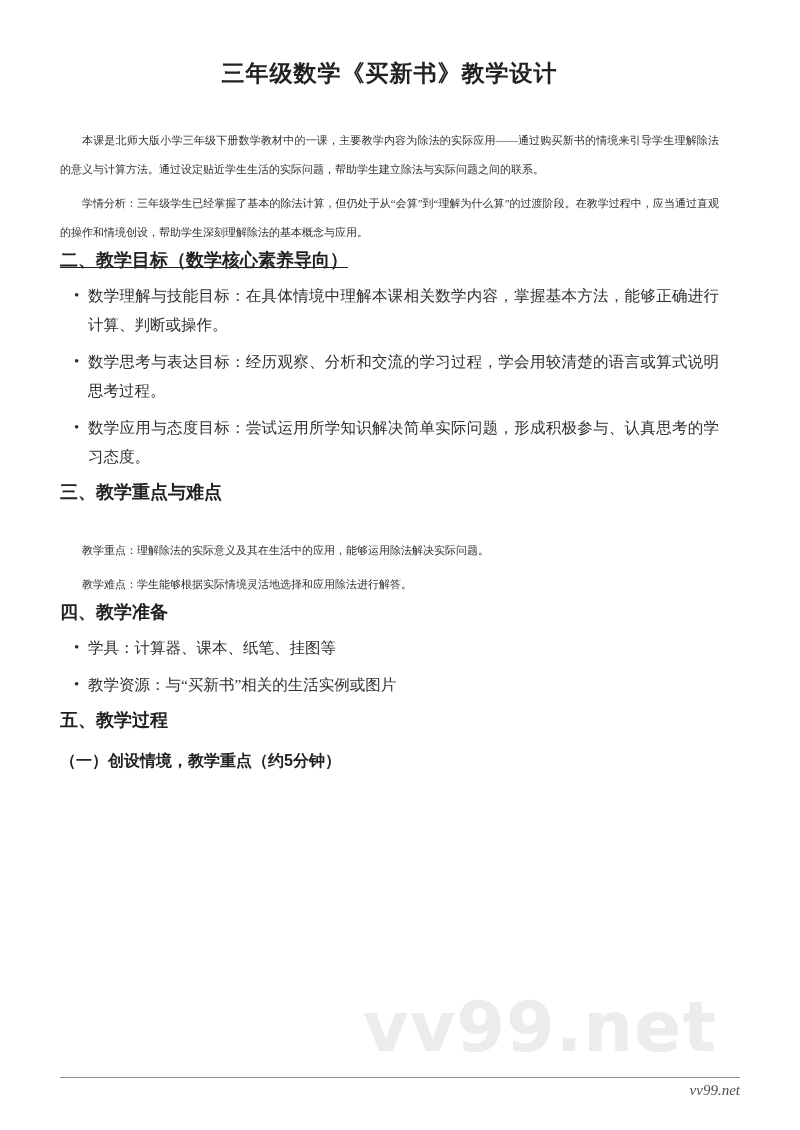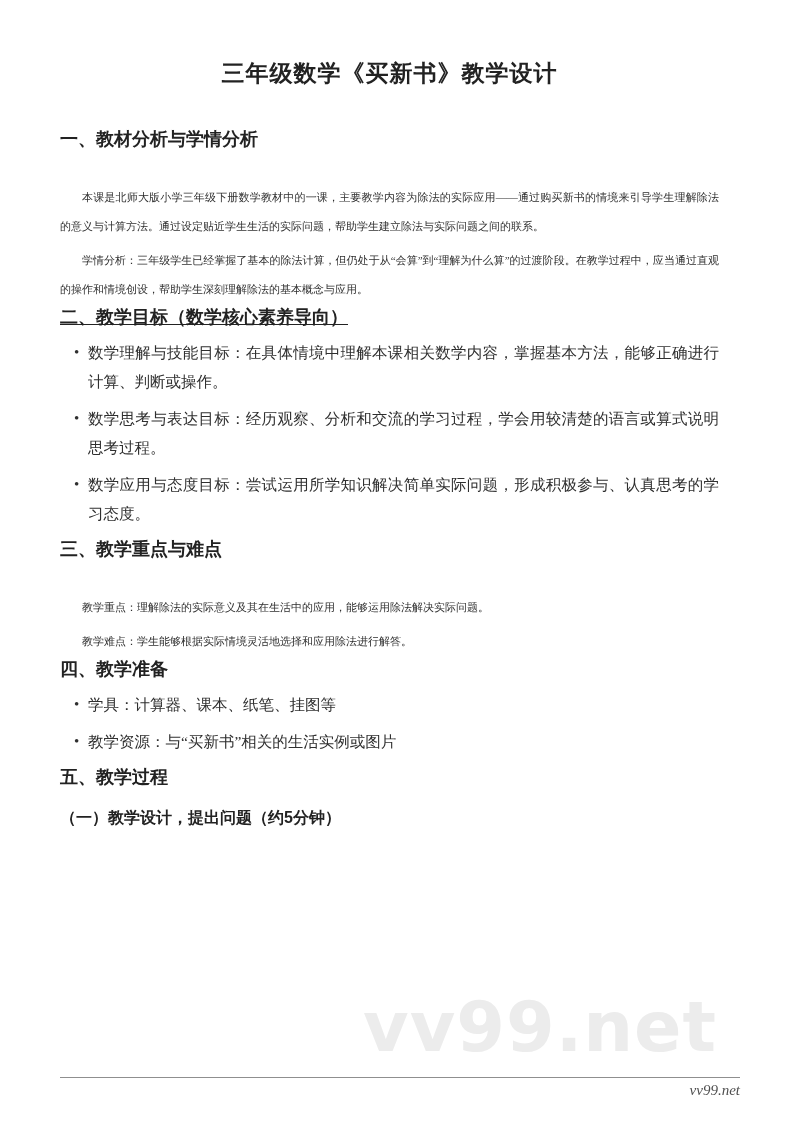--- a/index.html
+++ b/index.html
@@ -116,21 +116,20 @@
 </head>
 <body>
 
 <div class="watermark">vv99.net</div>
 
 <div class="page">
 
   <h1 class="doc-title">三年级数学《买新书》教学设计</h1>
 
   <section>
-    <h2 class="sec-heading">一、教材分析与学情分析</h2>
     <p class="para indent">本课是北师大版小学三年级下册数学教材中的一课，主要教学内容为除法的实际应用——通过购买新书的情境来引导学生理解除法的意义与计算方法。通过设定贴近学生生活的实际问题，帮助学生建立除法与实际问题之间的联系。</p>
     <p class="para indent tight">学情分析：三年级学生已经掌握了基本的除法计算，但仍处于从“会算”到“理解为什么算”的过渡阶段。在教学过程中，应当通过直观的操作和情境创设，帮助学生深刻理解除法的基本概念与应用。</p>
   </section>
 
   <section>
     <h2 class="sec-heading mt-s2">二、教学目标（数学核心素养导向）</h2>
     <ul class="doc-list">
       <li><span>数学理解与技能目标：在具体情境中理解本课相关数学内容，掌握基本方法，能够正确进行计算、判断或操作。</span></li>
       <li><span>数学思考与表达目标：经历观察、分析和交流的学习过程，学会用较清楚的语言或算式说明思考过程。</span></li>
       <li><span>数学应用与态度目标：尝试运用所学知识解决简单实际问题，形成积极参与、认真思考的学习态度。</span></li>
@@ -146,19 +145,19 @@
   <section>
     <h2 class="sec-heading mt-s4">四、教学准备</h2>
     <ul class="doc-list">
       <li><span>学具：计算器、课本、纸笔、挂图等</span></li>
       <li><span>教学资源：与“买新书”相关的生活实例或图片</span></li>
     </ul>
   </section>
 
   <section>
     <h2 class="sec-heading mt-s5">五、教学过程</h2>
-    <h3 class="sub-heading">（一）教学设计，提出问题（约5分钟）</h3>
+    <h3 class="sub-heading">（一）创设情境，教学重点（约5分钟）</h3>
   </section>
 
 </div>
 
 <div class="footer-rule"></div>
 <div class="footer-text">vv99.net</div>
 
 </body></html>

